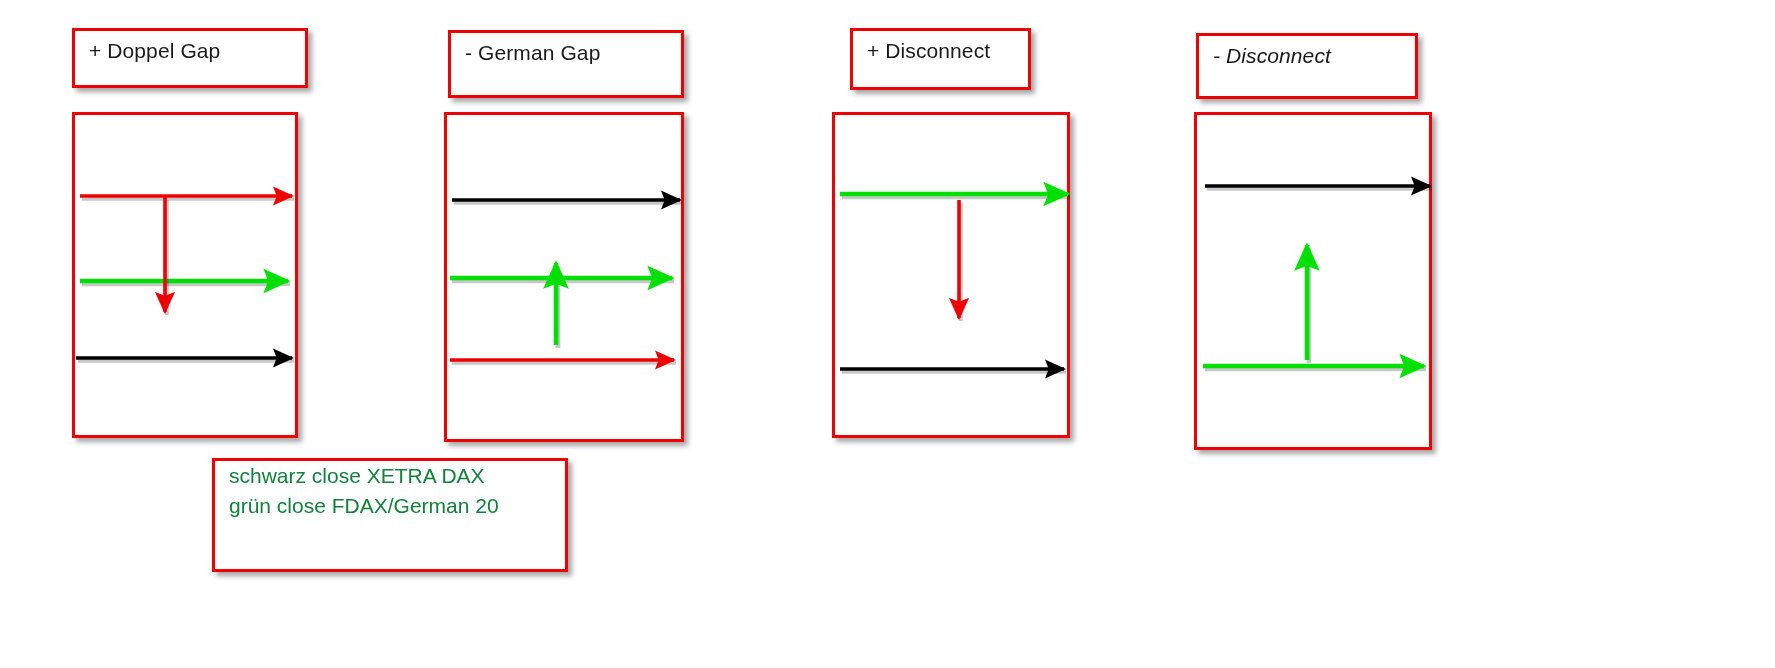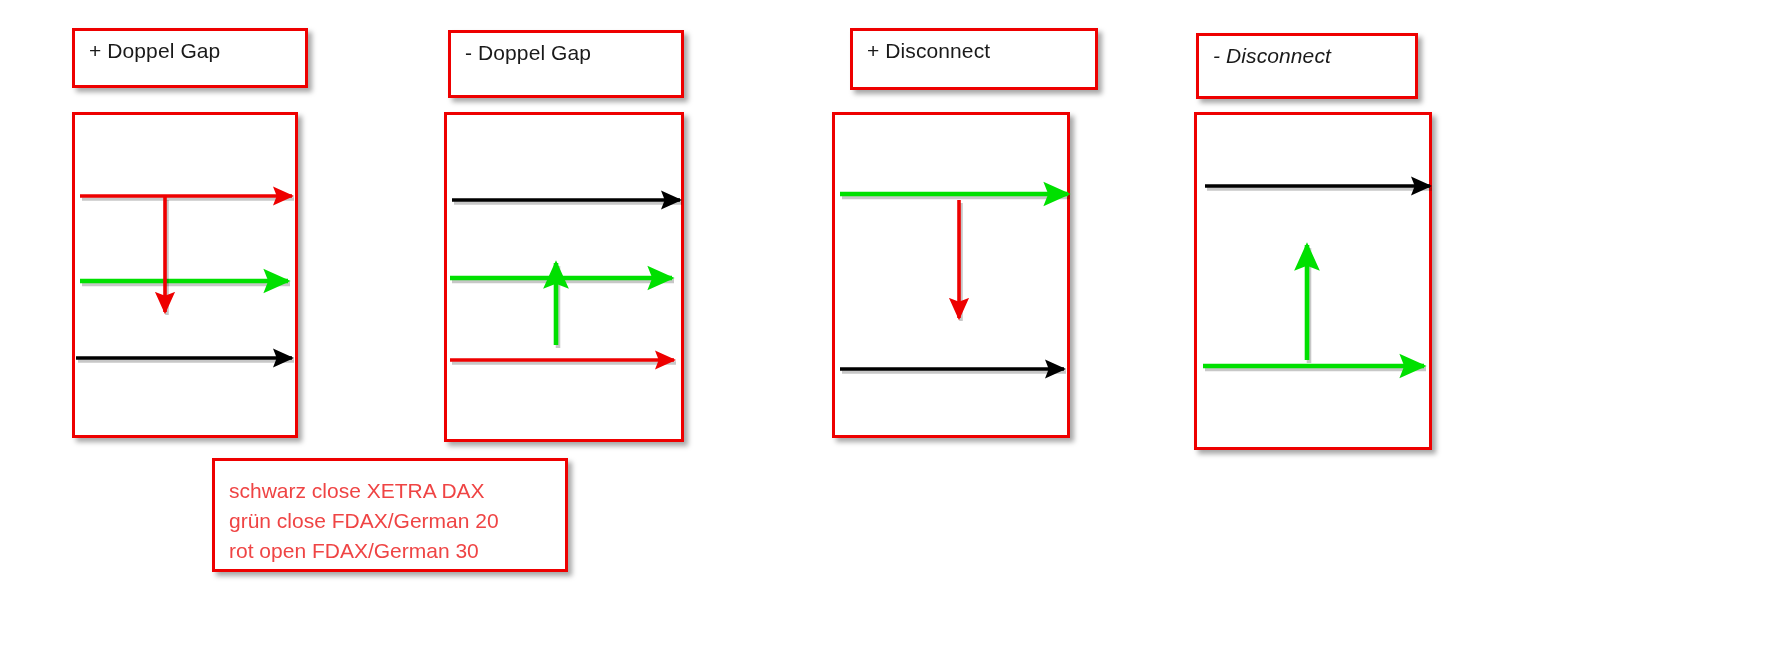--- a/index.html
+++ b/index.html
@@ -43,24 +43,24 @@
     white-space: nowrap;
     letter-spacing: 0.1px;
   }
 
   .chart-box { }
 
   .legend-box { }
   .legend-lines {
     position: absolute;
     left: 14px;
-    top: 15px;
+    top: 0;
     font-size: 21px;
     line-height: 30px;
-    color: #ef4444;
+    color: #15803d;
     white-space: nowrap;
   }
   .legend-lines div { white-space: nowrap; }
 
   
   .overlay {
     position: absolute;
     left: 0; top: 0;
     width: 1775px;
     height: 668px;
@@ -69,39 +69,38 @@
 </style>
 </head>
 <body>
 
 <div class="canvas">
 
   <div class="rbox title-box" id="tb0" style="left: 72px; top: 28px; width: 236px; height: 60px; border-color: rgb(238, 0, 0);">
     <span class="title-text">+ Doppel Gap</span>
   </div>
   <div class="rbox title-box" id="tb1" style="left: 448px; top: 30px; width: 236px; height: 68px; border-color: rgb(238, 0, 0);">
-    <span class="title-text">- Doppel Gap</span>
+    <span class="title-text">- German Gap</span>
   </div>
-  <div class="rbox title-box" id="tb2" style="left: 850px; top: 28px; width: 248px; height: 62px; border-color: rgb(238, 0, 0);">
+  <div class="rbox title-box" id="tb2" style="left: 850px; top: 28px; width: 181px; height: 62px; border-color: rgb(238, 0, 0);">
     <span class="title-text">+ Disconnect</span>
   </div>
   <div class="rbox title-box" id="tb3" style="left: 1196px; top: 33px; width: 222px; height: 66px; border-color: rgb(238, 0, 0); font-style: italic;">
     <span class="title-text">- Disconnect</span>
   </div>
 
   <div class="rbox chart-box" id="cb0" style="left: 72px; top: 112px; width: 226px; height: 326px; border-color: rgb(238, 0, 0);"></div>
   <div class="rbox chart-box" id="cb1" style="left: 444px; top: 112px; width: 240px; height: 330px; border-color: rgb(238, 0, 0);"></div>
   <div class="rbox chart-box" id="cb2" style="left: 832px; top: 112px; width: 238px; height: 326px; border-color: rgb(238, 0, 0);"></div>
   <div class="rbox chart-box" id="cb3" style="left: 1194px; top: 112px; width: 238px; height: 338px; border-color: rgb(238, 0, 0);"></div>
 
   <div class="rbox legend-box" id="lb" style="left: 212px; top: 458px; width: 356px; height: 114px; border-color: rgb(238, 0, 0);">
     <div class="legend-lines">
       <div>schwarz close XETRA DAX</div>
       <div>grün close FDAX/German 20</div>
-      <div>rot open FDAX/German 30</div>
     </div>
   </div>
 
   <svg class="overlay" id="series-overlay" width="1775" height="668" viewBox="0 0 1775 668" xmlns="http://www.w3.org/2000/svg">
       <defs>
         <marker id="mk-right-ee0000" markerWidth="7" markerHeight="7" refX="5.6" refY="3" orient="auto" markerUnits="strokeWidth">
           <path d="M0,0.2 L6.2,3 L0,5.8 L1.1,3 Z" fill="#ee0000"></path>
         </marker>
         <marker id="mk-right-00e000" markerWidth="7" markerHeight="7" refX="5.6" refY="3" orient="auto" markerUnits="strokeWidth">
           <path d="M0,0.2 L6.2,3 L0,5.8 L1.1,3 Z" fill="#00e000"></path>

